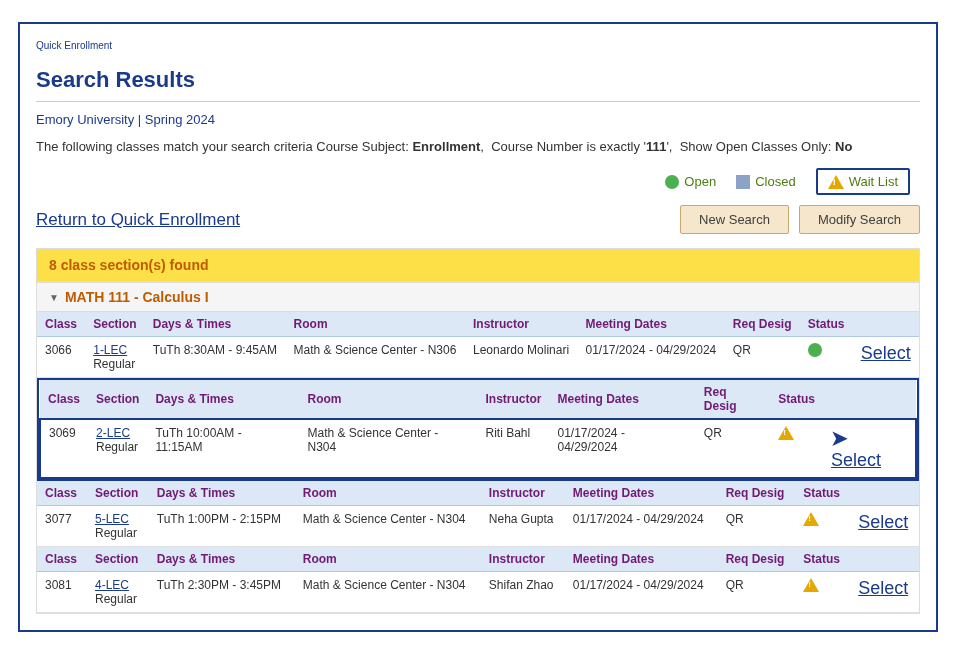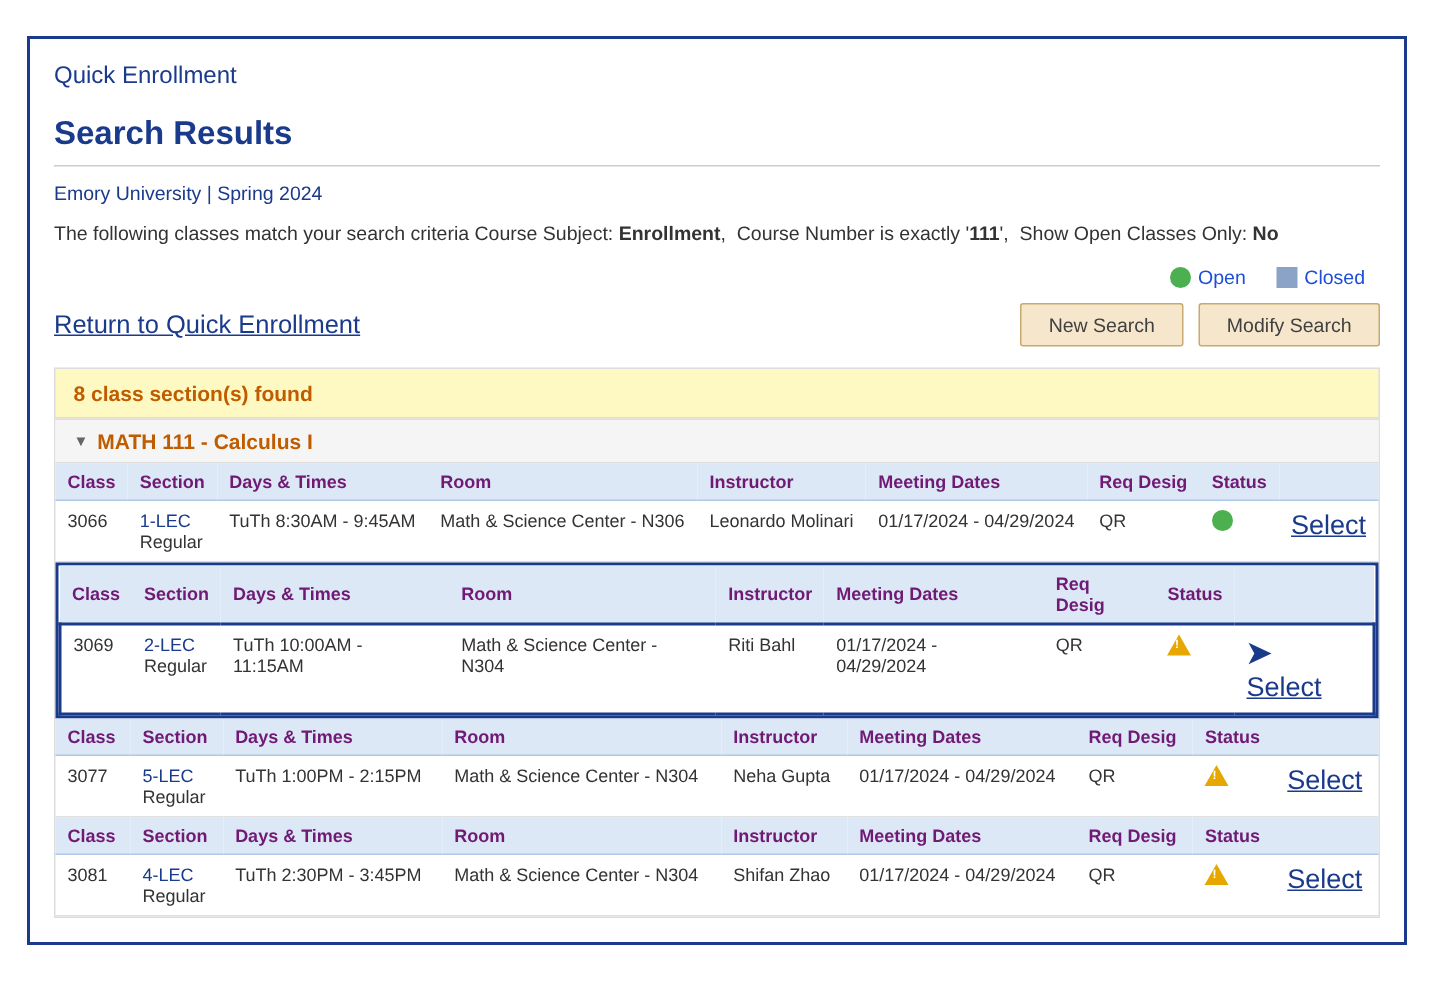--- a/index.html
+++ b/index.html
@@ -13,21 +13,21 @@
       min-height: 100vh;
     }
     .outer-container {
       width: 920px;
       border: 2px solid #1a3a8c;
       background: #fff;
       padding: 16px;
     }
     .breadcrumb {
       color: #1a3a8c;
-      font-size: 16px;
+      font-size: 10px;
       margin-bottom: 16px;
     }
     .page-title {
       font-size: 22px;
       font-weight: bold;
       color: #1a3a8c;
       border-bottom: 1px solid #ccc;
       padding-bottom: 8px;
       margin-bottom: 10px;
     }
@@ -49,21 +49,21 @@
       justify-content: flex-end;
       gap: 20px;
       margin-bottom: 10px;
       padding-right: 10px;
     }
     .legend-item {
       display: flex;
       align-items: center;
       gap: 5px;
       font-size: 13px;
-      color: #1d4ed8;
+      color: #4d7c0f;
       justify-content: space-between;
     }
     .legend-dot-open {
       width: 14px; height: 14px;
       border-radius: 50%;
       background: #4caf50;
       display: inline-block;
     }
     .legend-dot-closed {
       width: 14px; height: 14px;
@@ -114,21 +114,21 @@
     .btn {
       background: #f5e6cc;
       border: 1px solid #c8a96e;
       padding: 6px 18px;
       cursor: pointer;
       font-size: 13px;
       color: #404040;
       border-radius: 2px;
     }
     .results-header {
-      background: #fef9c3;
+      background: #fde047;
       border: 1px solid #ddd;
       padding: 8px 12px;
       font-size: 14px;
       font-weight: bold;
       color: #c05c00;
       margin-bottom: 0;
     }
     .course-group {
       border: 1px solid #ddd;
       margin-bottom: 0;
@@ -167,20 +167,21 @@
       border-bottom: 1px solid #e0e0e0;
     }
     .section-table tbody td {
       padding: 6px 8px;
       font-size: 12px;
       vertical-align: top;
       color: #333;
     }
     .section-link {
       color: #1a3a8c;
+      text-decoration: underline;
       cursor: pointer;
     }
     .status-open {
       width: 14px; height: 14px;
       border-radius: 50%;
       background: #4caf50;
       display: inline-block;
     }
     .status-waitlist {
       width: 0; height: 0;
@@ -222,20 +223,24 @@
   </div>
 
   <div class="legend-bar">
     <div class="legend-item">
       <span class="legend-dot-open"></span>
       <span>Open</span>
     </div>
     <div class="legend-item">
       <span class="legend-dot-closed"></span>
       <span>Closed</span>
+    </div>
+    <div class="legend-item legend-waitlist">
+      <span class="triangle-icon"></span>
+      <span>Wait List</span>
     </div>
   </div>
 
   <div class="actions-bar">
     <a class="return-link">Return to Quick Enrollment</a>
     <div class="buttons-group">
       <button class="btn">New Search</button>
       <button class="btn">Modify Search</button>
     </div>
   </div>

